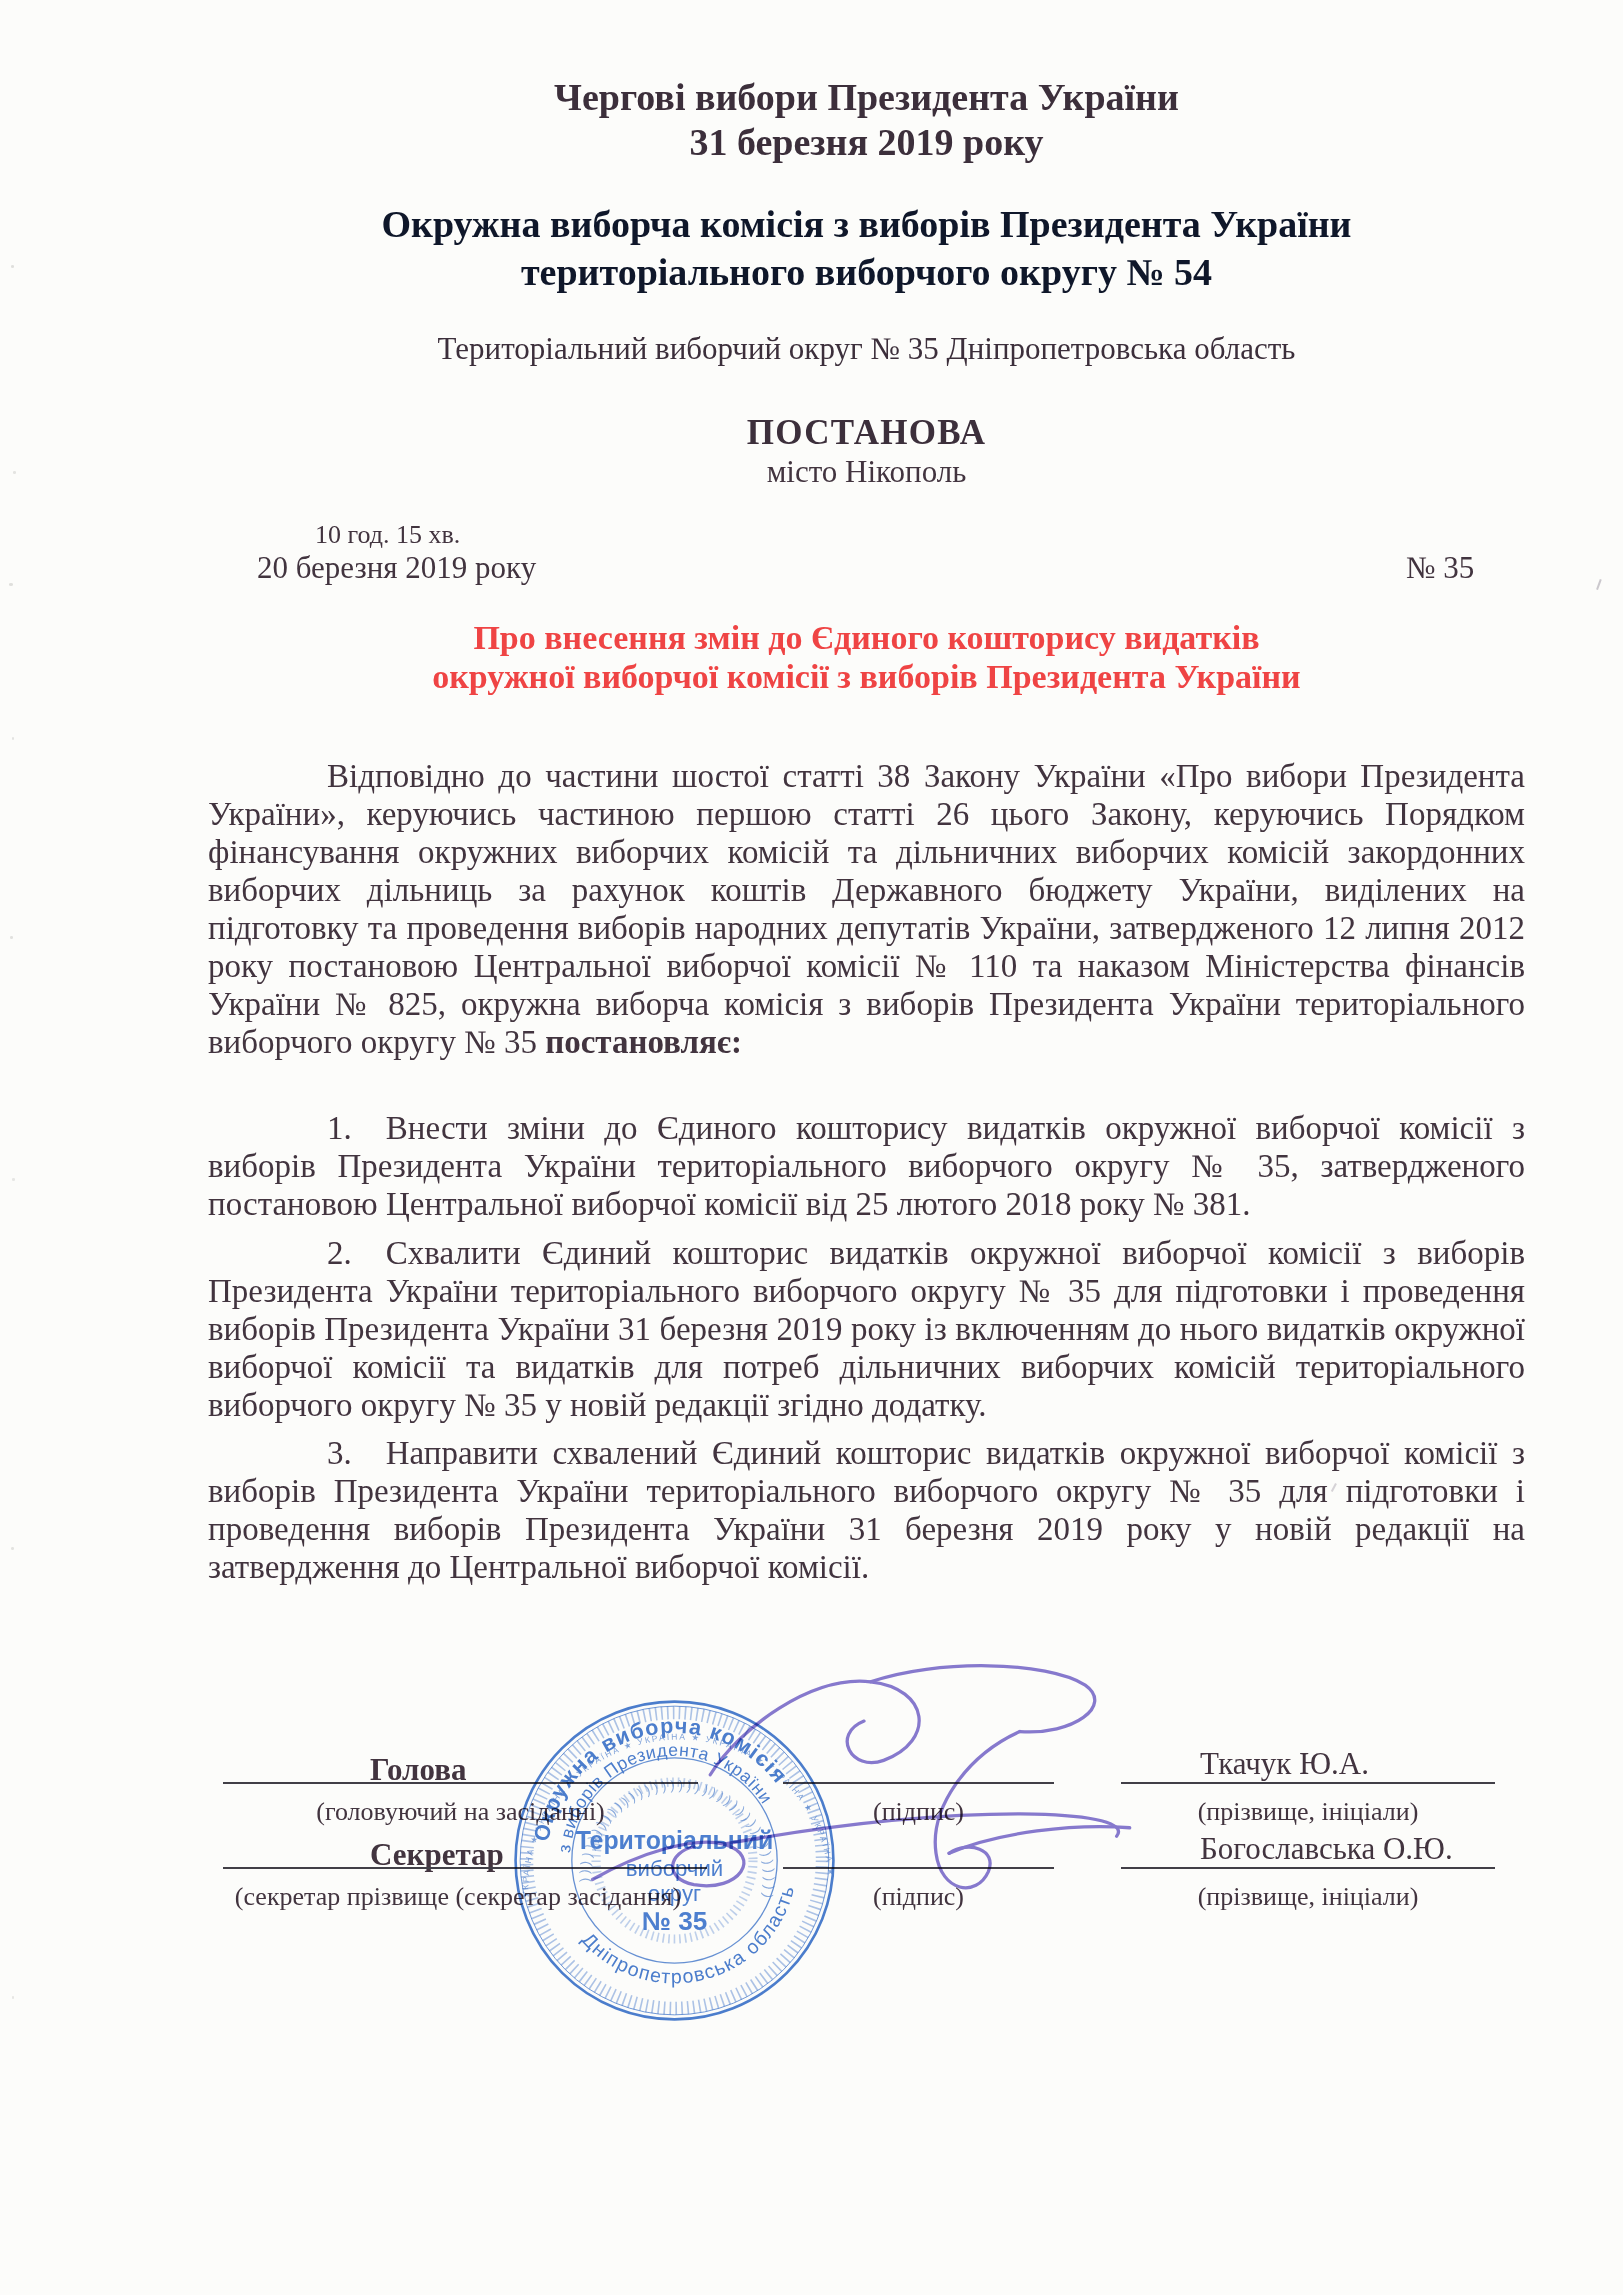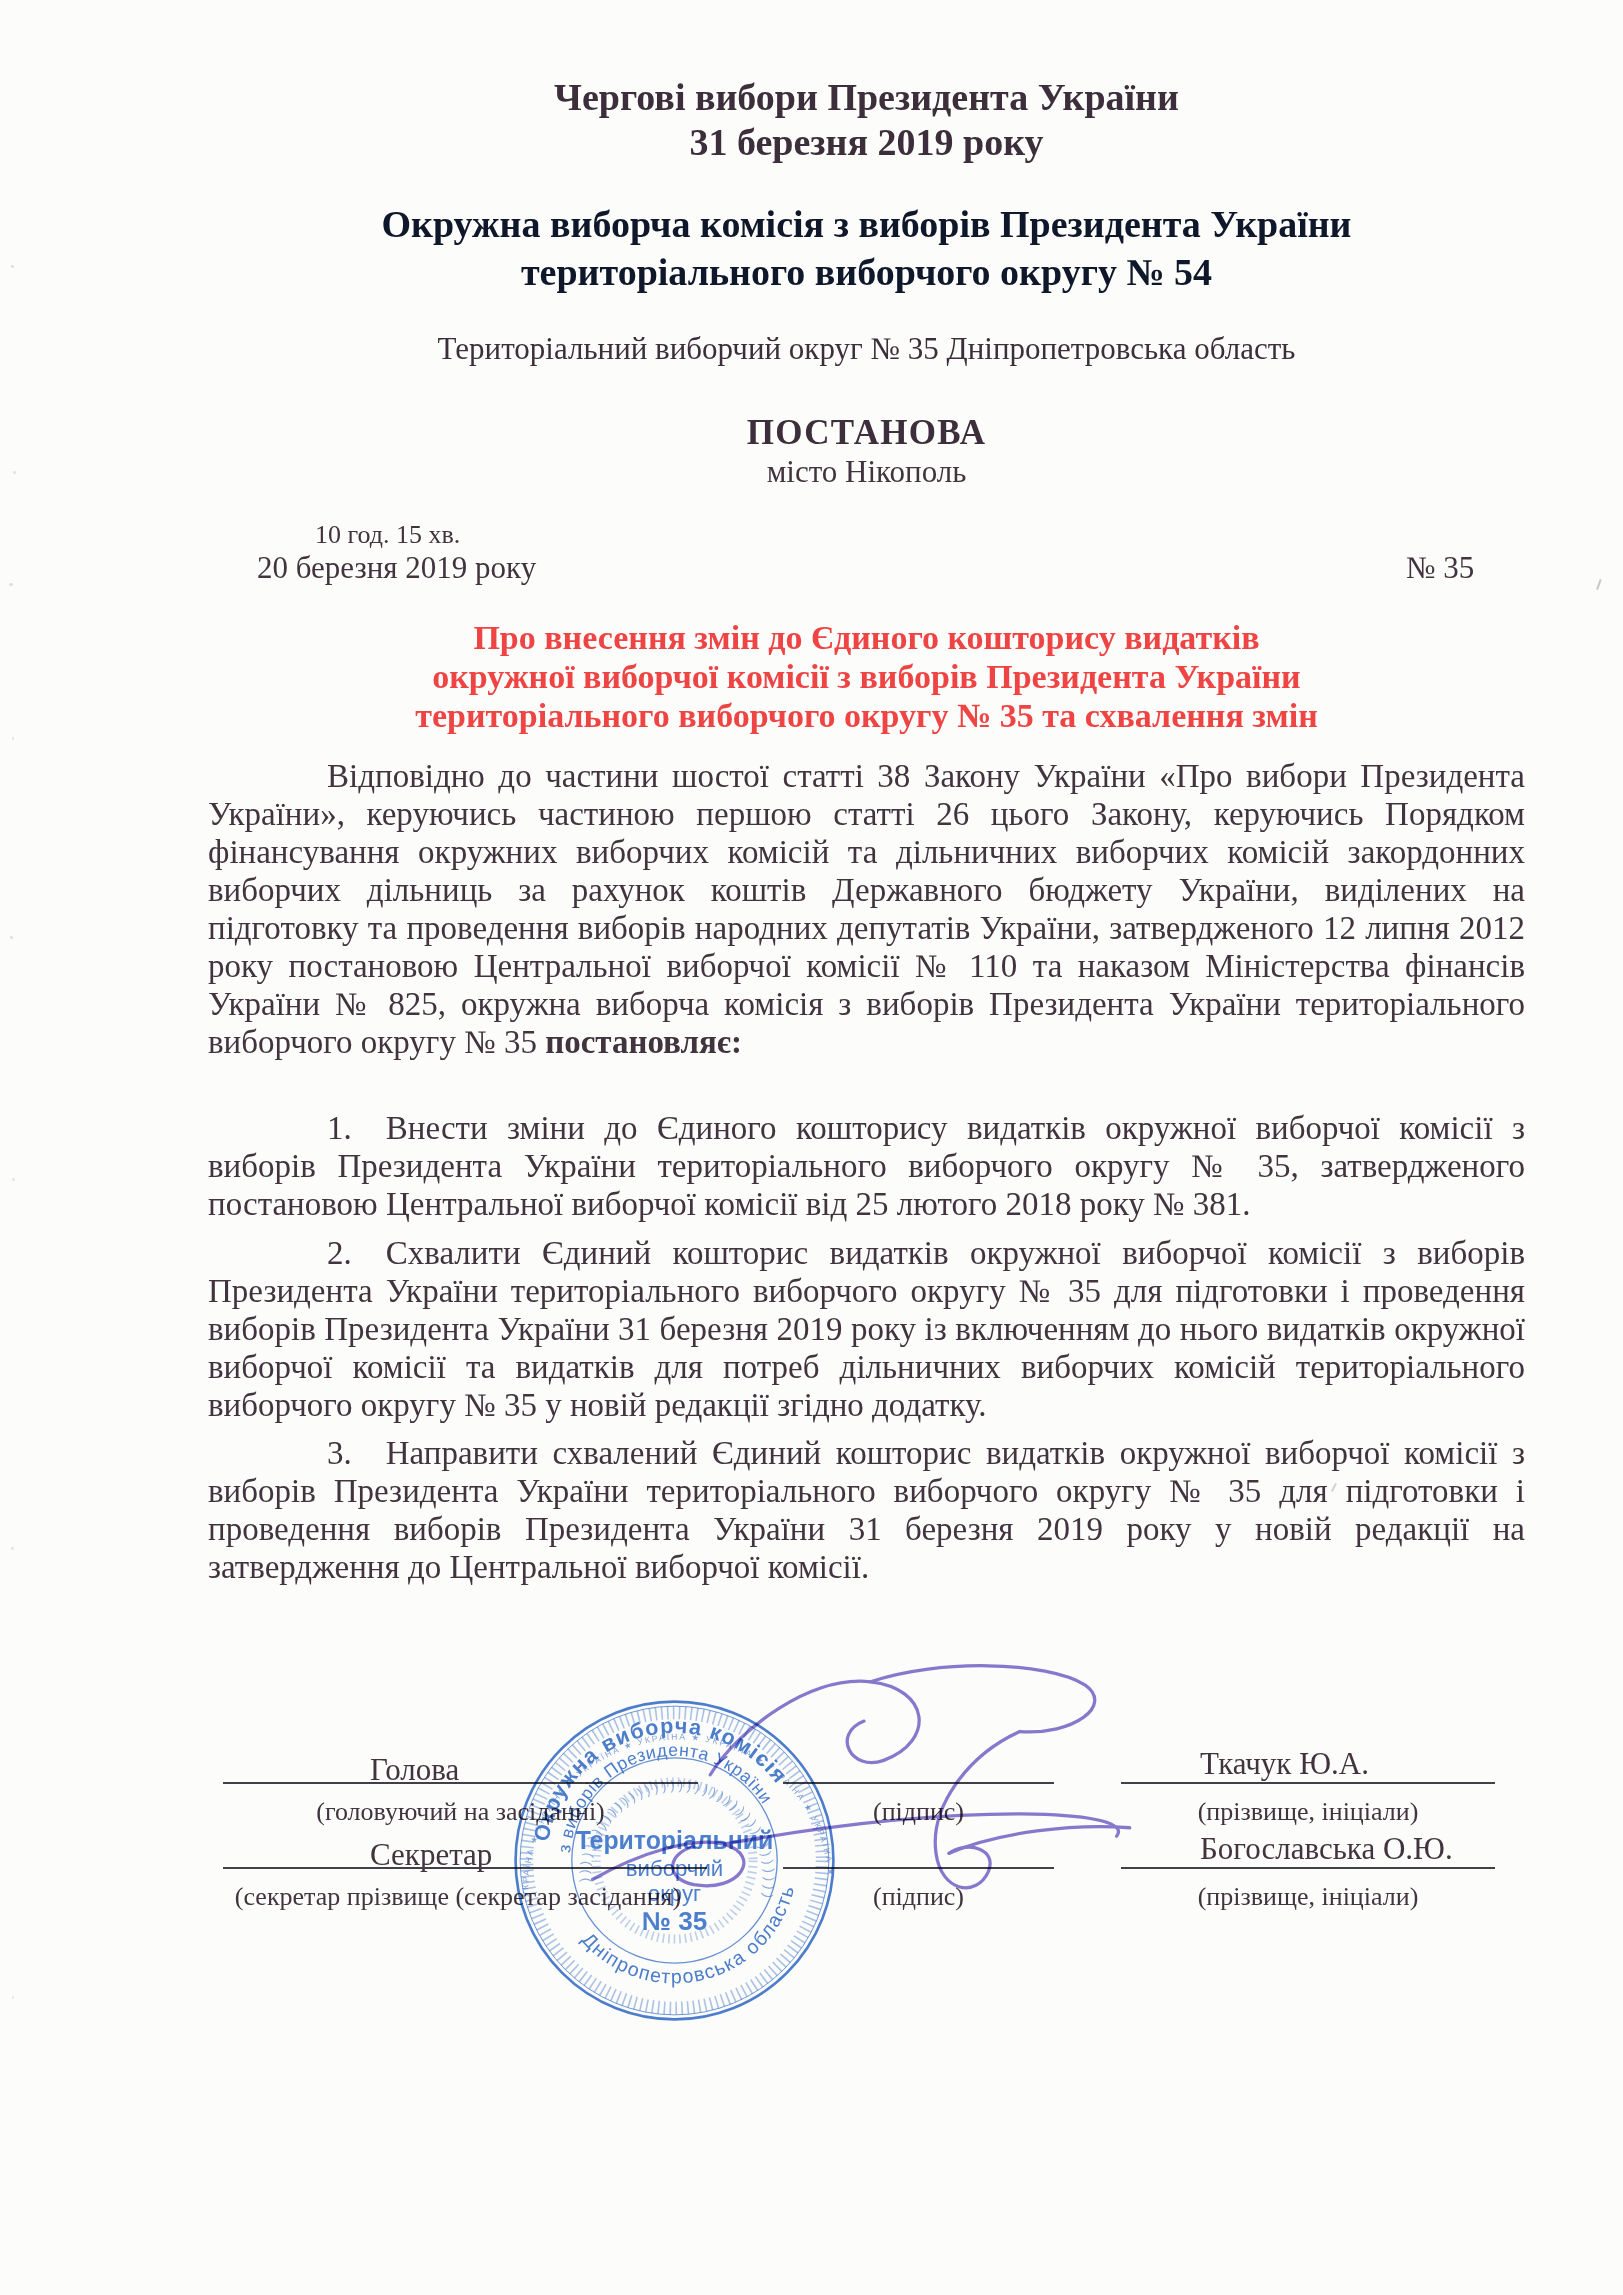--- a/index.html
+++ b/index.html
@@ -22,21 +22,21 @@
   .title{font-size:34px;line-height:39px;font-weight:bold;color:#ef4444;}
   .body-block{
     position:absolute;left:208px;top:757px;width:1317px;
     font-size:33px;line-height:38px;text-align:justify;
   }
   .body-block p{margin:0;text-indent:119px;}
   .body-block p.item1{margin-top:48px;}
   .body-block p.item2,.body-block p.item3{margin-top:10.5px;}
   .num{margin-right:34px;}
   .bold{font-weight:bold;}
-  .sig-role{font-size:31px;line-height:35px;position:absolute;}
+  .sig-role{font-size:31px;line-height:35px;position:absolute;font-weight:bold;}
   .sig-name{font-size:31px;line-height:35px;position:absolute;}
   .sig-line{position:absolute;height:0;border-top:2.6px solid #413f47;}
   .sig-label{position:absolute;font-size:26px;line-height:30px;text-align:center;}
   .speck{position:absolute;background:#9a9a98;border-radius:50%;}
   .stray{position:absolute;background:#9a93a0;}
   .stamp-svg{mix-blend-mode:multiply;}
   .sign-svg{mix-blend-mode:multiply;}
 </style>
 </head>
 <body>
@@ -59,21 +59,20 @@
 
   <div class="col-center city" style="top:454px;">місто Нікополь</div>
 
   <div class="abs meta-time" style="left:315px;top:520px;">10 год. 15 хв.</div>
   <div class="abs meta-date" style="left:257px;top:550px;">20 березня 2019 року</div>
   <div class="abs meta-num" style="left:1406px;top:550px;">№ 35</div>
 
   <div class="col-center title" style="top:618px;">
     <div>Про внесення змін до Єдиного кошторису видатків</div>
     <div>окружної виборчої комісії з виборів Президента України</div>
-    <div>територіального виборчого округу № 35 та схвалення змін</div>
   </div>
 
   <div class="body-block">
     <p><span>Відповідно до частини шостої статті 38 Закону України «Про вибори Президента України», керуючись частиною першою статті 26 цього Закону, керуючись Порядком фінансування окружних виборчих комісій та дільничних виборчих комісій закордонних виборчих дільниць за рахунок коштів Державного бюджету України, виділених на підготовку та проведення виборів народних депутатів України, затвердженого 12 липня 2012 року постановою Центральної виборчої комісії № 110 та наказом Міністерства фінансів України № 825, окружна виборча комісія з виборів Президента України територіального виборчого округу № 35 </span><span class="bold">постановляє:</span></p>
 
     <p class="item1"><span class="num">1.</span><span>Внести зміни до Єдиного кошторису видатків окружної виборчої комісії з виборів Президента України територіального виборчого округу № 35, затвердженого постановою Центральної виборчої комісії від 25 лютого 2018 року № 381.</span></p>
 
     <p class="item2"><span class="num">2.</span><span>Схвалити Єдиний кошторис видатків окружної виборчої комісії з виборів Президента України територіального виборчого округу № 35 для підготовки і проведення виборів Президента України 31 березня 2019 року із включенням до нього видатків окружної виборчої комісії та видатків для потреб дільничних виборчих комісій територіального виборчого округу № 35 у новій редакції згідно додатку.</span></p>
 
     <p class="item3"><span class="num">3.</span><span>Направити схвалений Єдиний кошторис видатків окружної виборчої комісії з виборів Президента України територіального виборчого округу № 35 для підготовки і проведення виборів Президента України 31 березня 2019 року у новій редакції на затвердження до Центральної виборчої комісії.</span></p>

